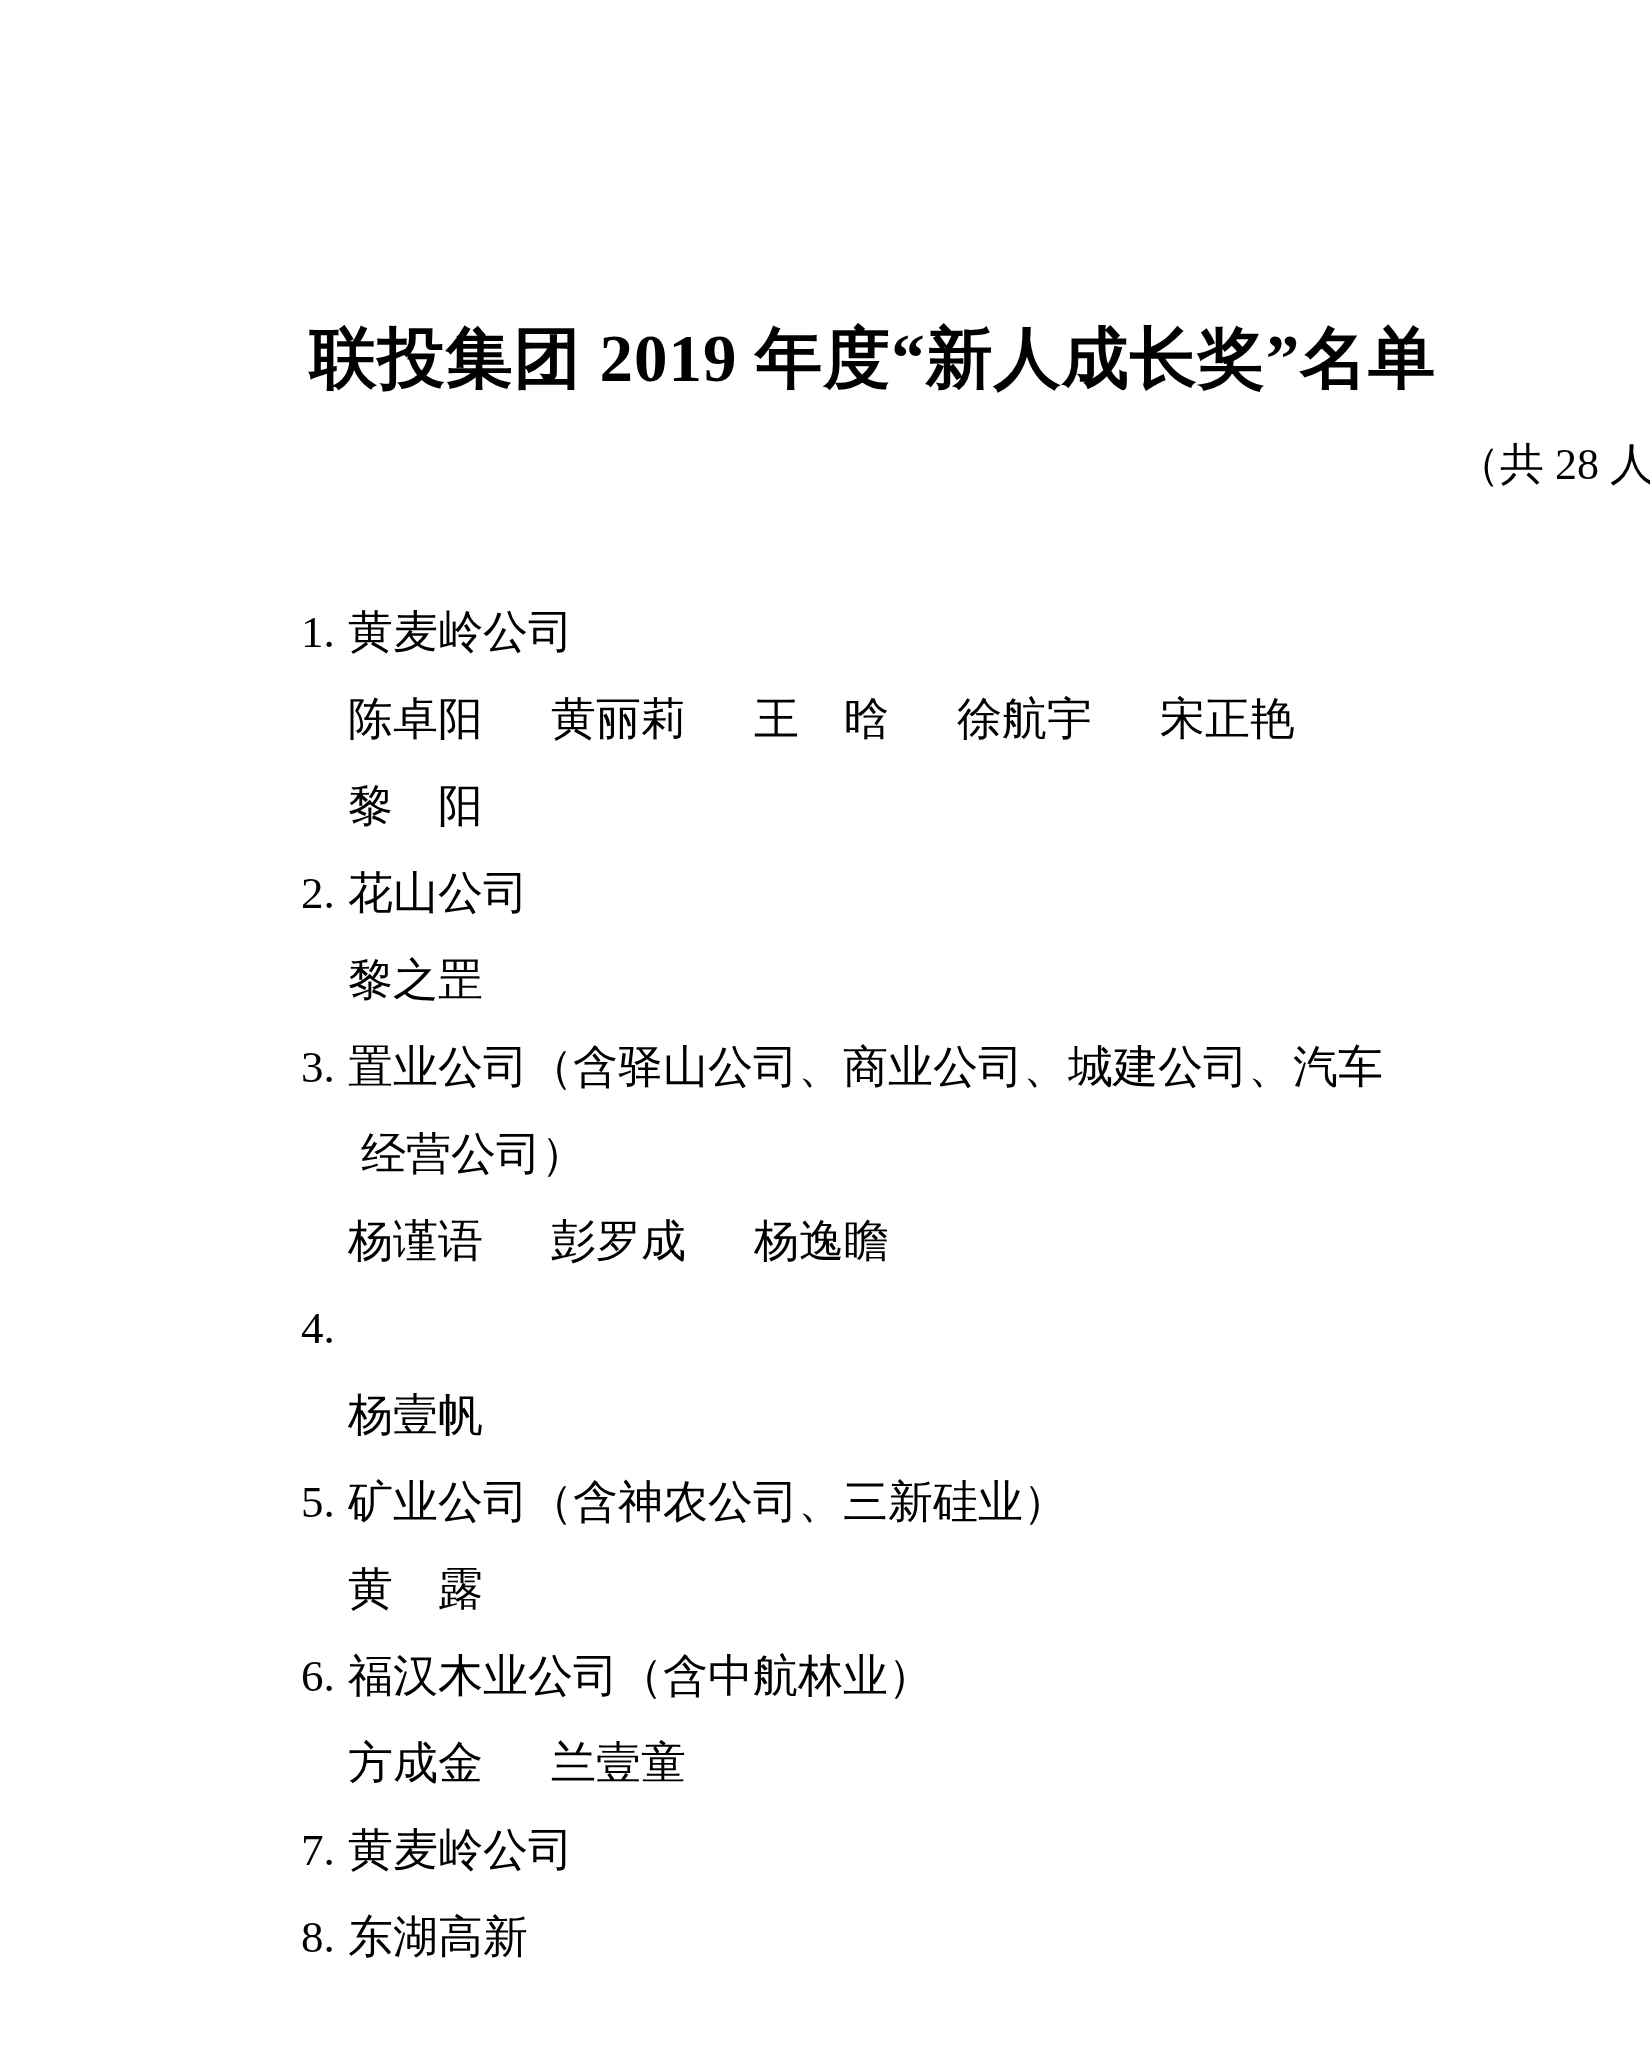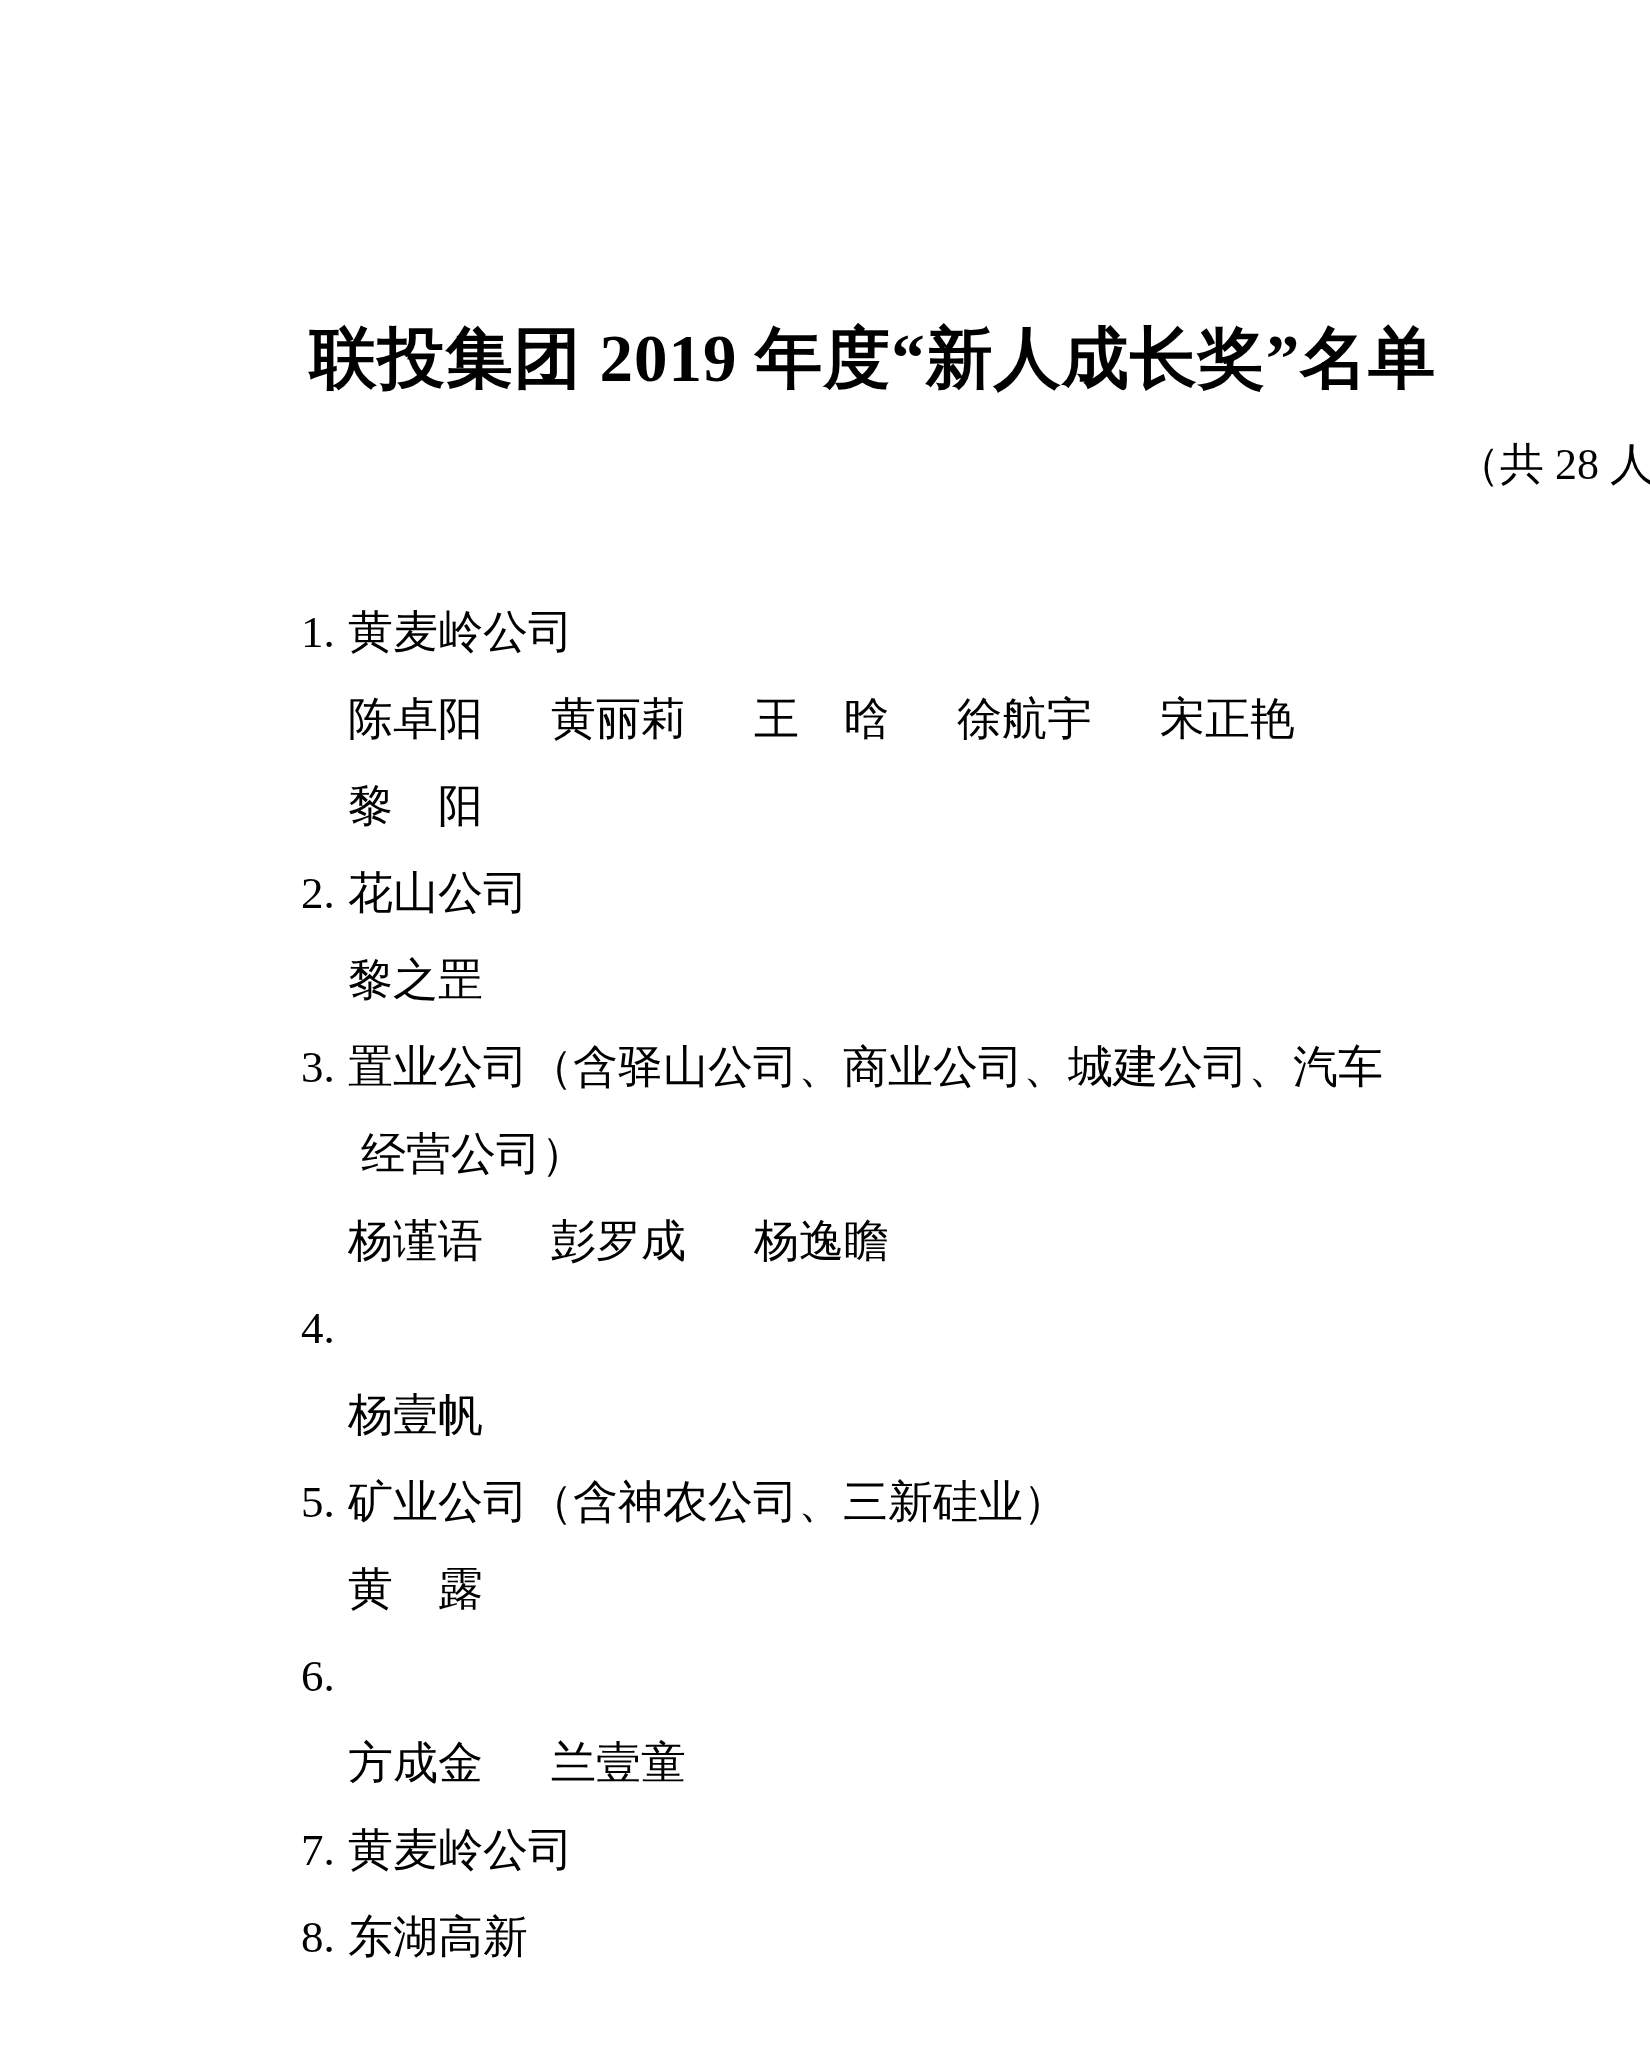--- a/index.html
+++ b/index.html
@@ -82,21 +82,21 @@
     </div>
 
     <div class="ln item">
       <span class="num">5.</span><span>矿业公司（含神农公司、三新硅业）</span>
     </div>
     <div class="ln names">
       <span>黄　露</span>
     </div>
 
     <div class="ln item">
-      <span class="num">6.</span>
+      <span class="num">6.</span><span>福汉木业公司（含中航林业）</span>
     </div>
     <div class="ln names">
       <span>方成金</span>
       <span>兰壹童</span>
     </div>
 
     <div class="ln item">
       <span class="num">7.</span><span>黄麦岭公司</span>
     </div>
 

